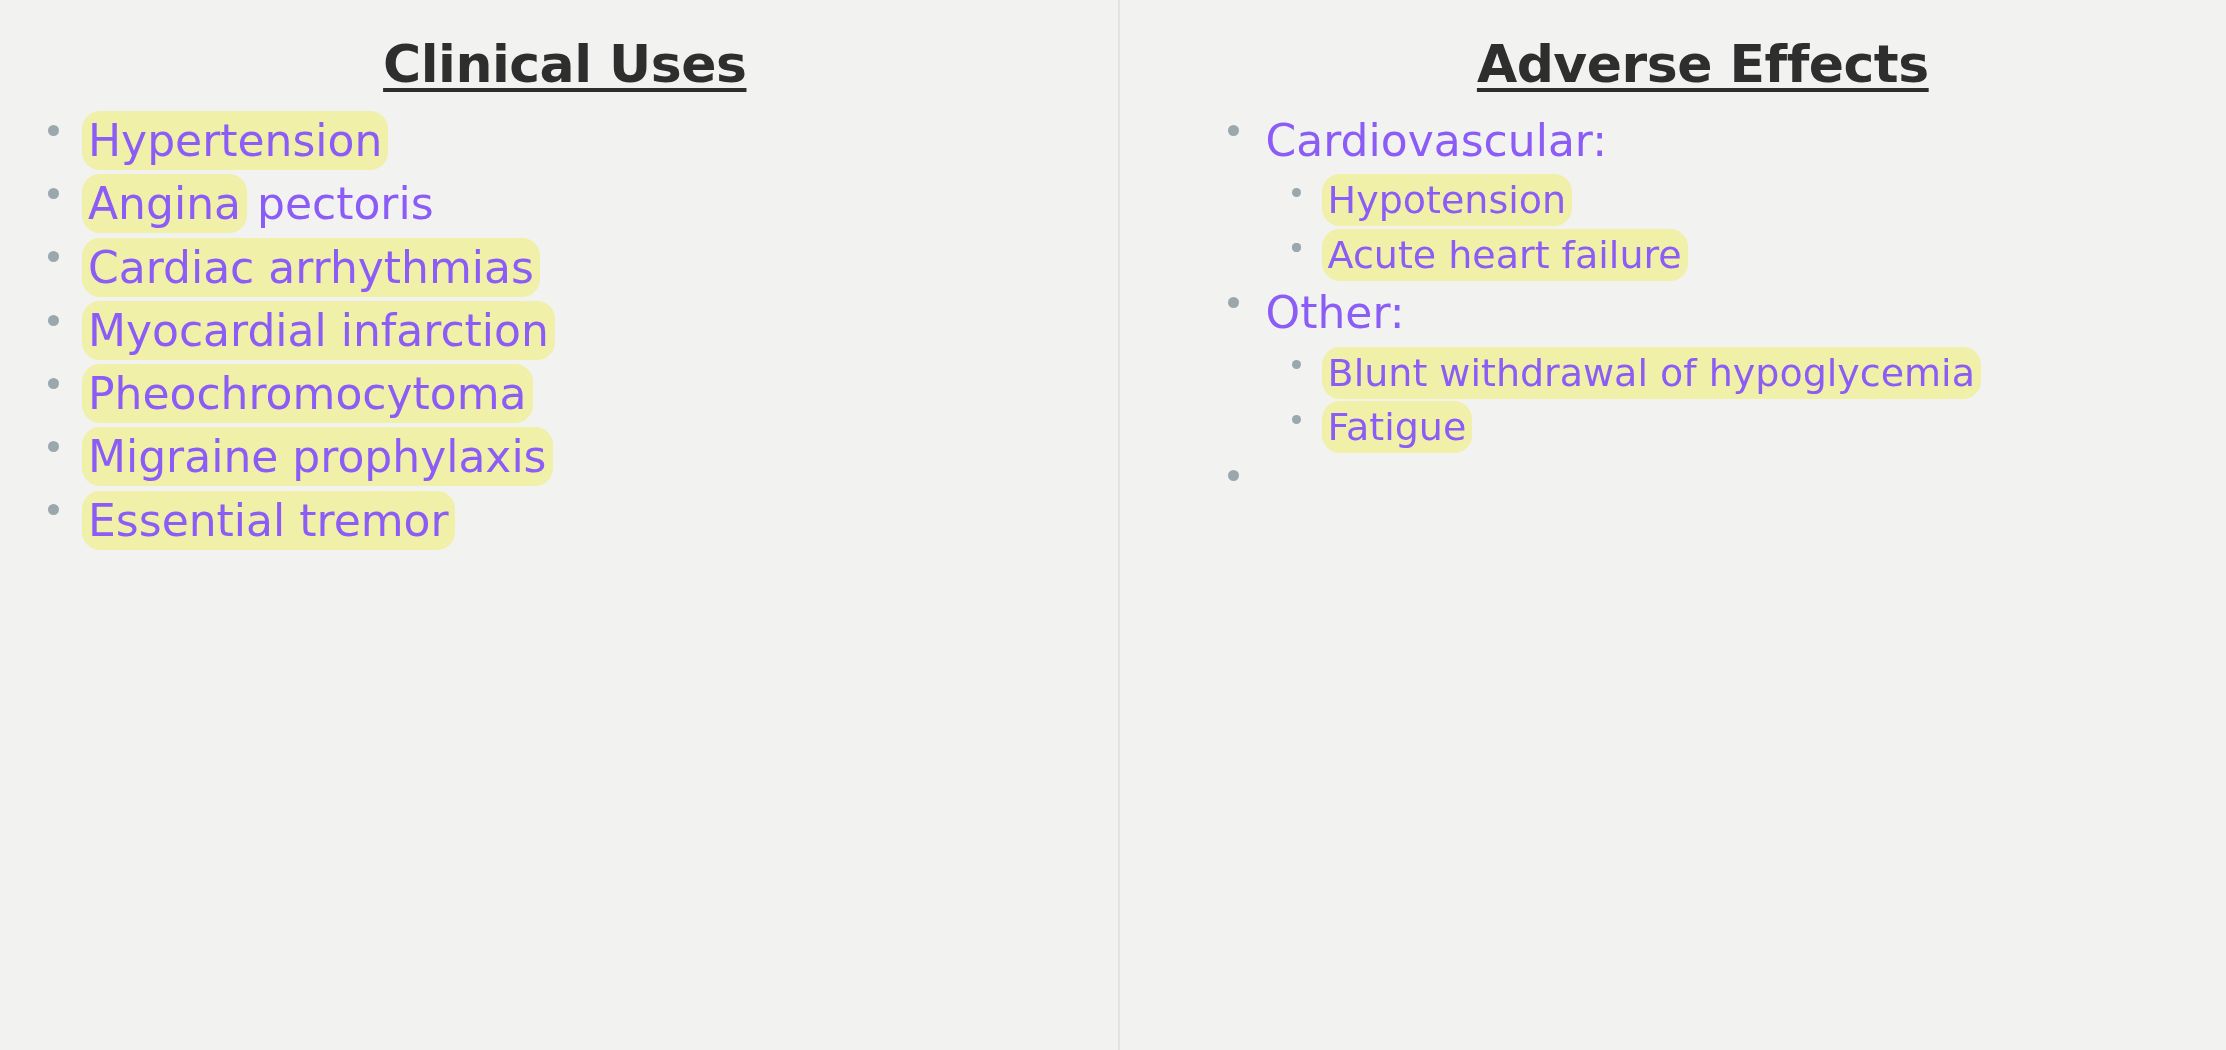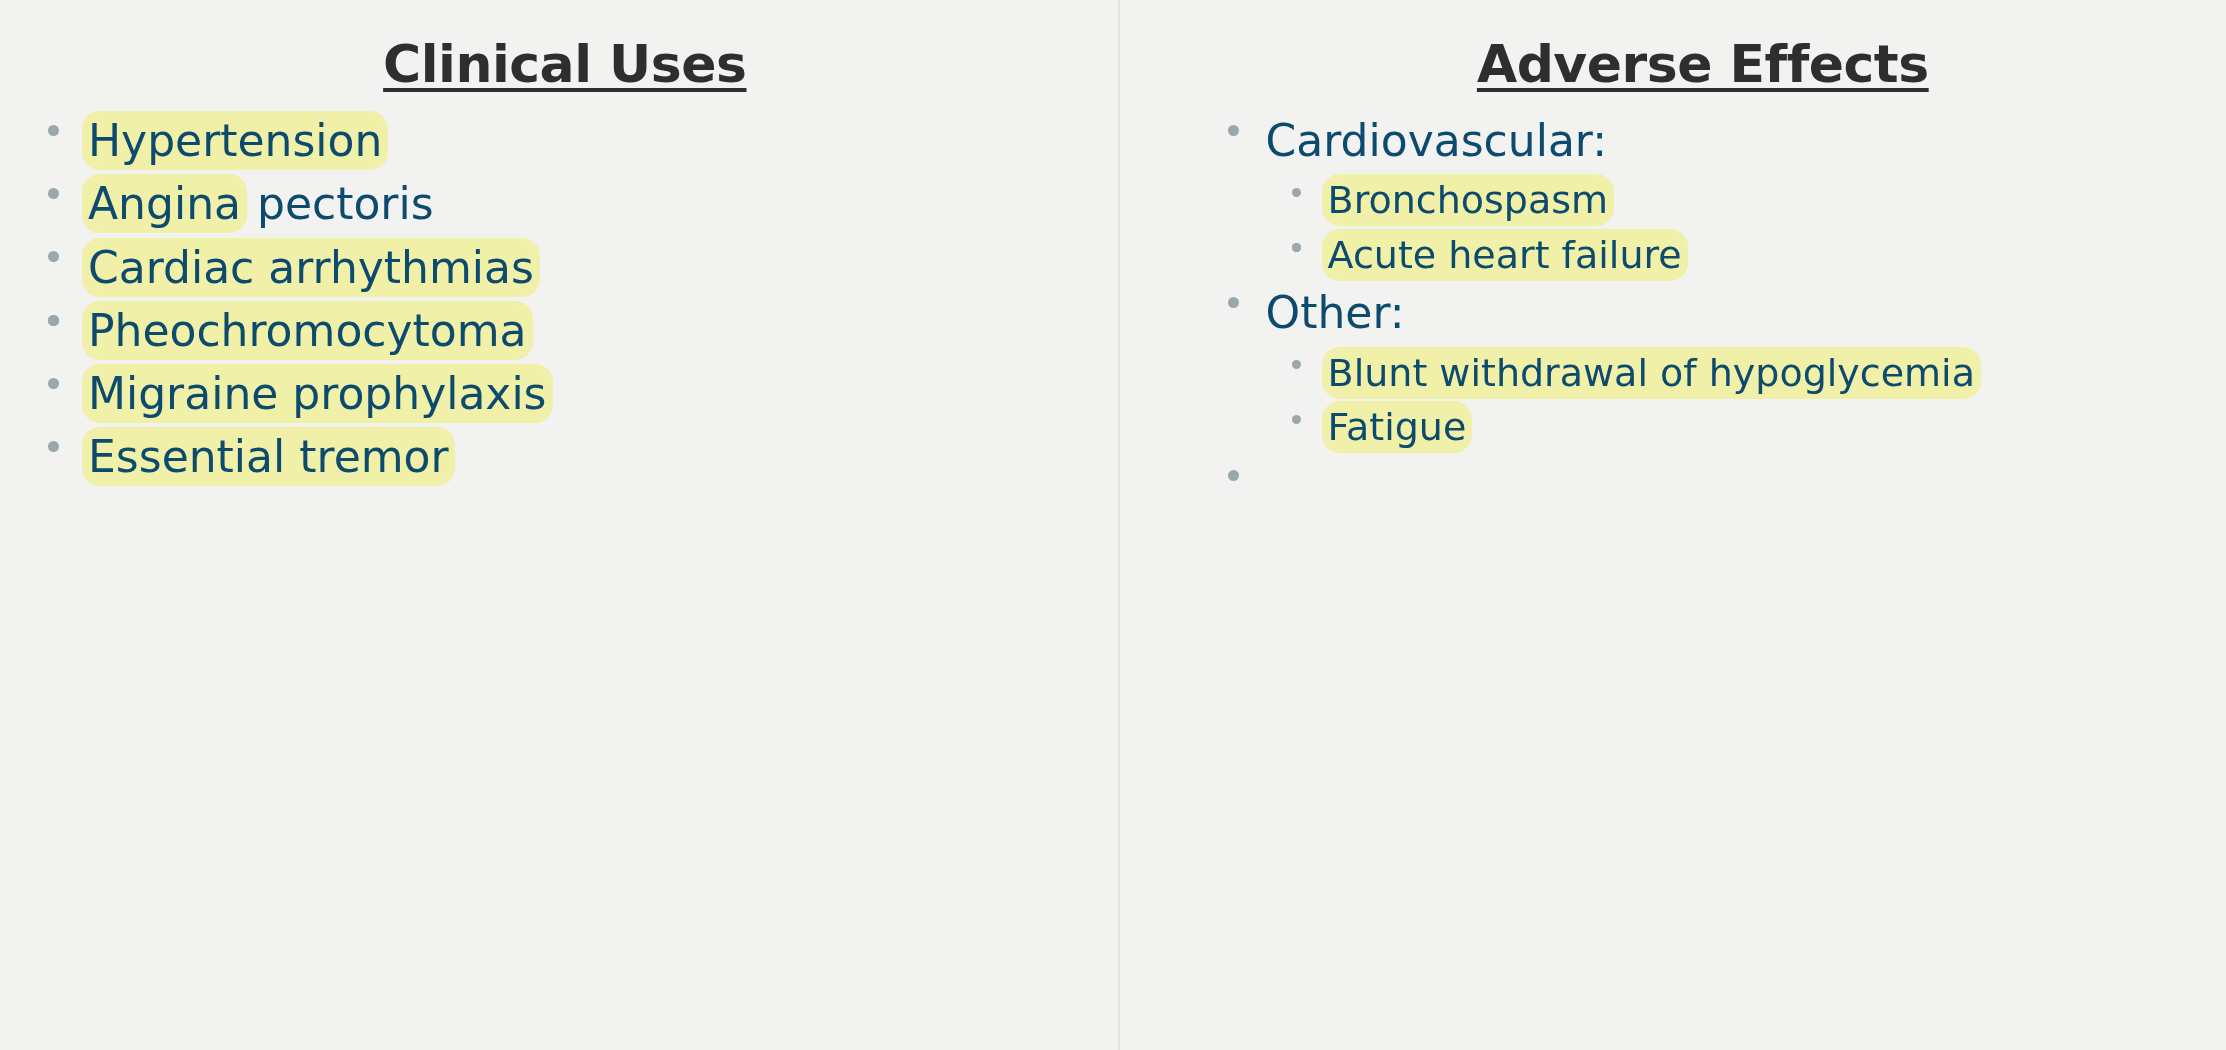--- a/index.html
+++ b/index.html
@@ -74,21 +74,21 @@
   }
   li.item.sub > .bullet {
     left: 16px;
     width: 9px;
     height: 9px;
     top: 0.55em;
     background: #9aa7ad;
   }
   .txt {
     font-size: 44px;
-    color: #0c4a6e;
+    color: #8b5cf6;
     font-family: "DejaVu Sans", sans-serif;
     display: inline;
     line-height: 1.12;
   }
   .txt.sub2 {
     font-size: 38px;
   }
   .txt.para {
     font-size: 37px;
     line-height: 1.22;
@@ -137,20 +137,21 @@
         <span class="txt"><span class="hl">Angina</span><span> pectoris</span></span>
       </li>
 
       <li class="item">
         <span class="bullet"></span>
         <span class="txt"><span class="hl">Cardiac arrhythmias</span></span>
       </li>
 
       <li class="item">
         <span class="bullet"></span>
+        <span class="txt"><span class="hl">Myocardial infarction</span></span>
       </li>
 
       <li class="item">
         <span class="bullet"></span>
         <span class="txt"><span class="hl">Pheochromocytoma</span></span>
       </li>
 
 
       <li class="item">
         <span class="bullet"></span>
@@ -170,21 +171,21 @@
 
     <ul class="lvl1">
 
       <li class="item">
         <span class="bullet"></span>
         <span class="txt">Cardiovascular:</span>
       </li>
 
       <li class="item sub" style="margin-left:66px;">
         <span class="bullet"></span>
-        <span class="txt sub2"><span class="hl">Bronchospasm</span></span>
+        <span class="txt sub2"><span class="hl">Hypotension</span></span>
       </li>
 
       <li class="item sub" style="margin-left:66px;">
         <span class="bullet"></span>
       </li>
 
       <li class="item sub" style="margin-left:66px;">
         <span class="bullet"></span>
         <span class="txt sub2"><span class="hl">Acute heart failure</span></span>
       </li>

